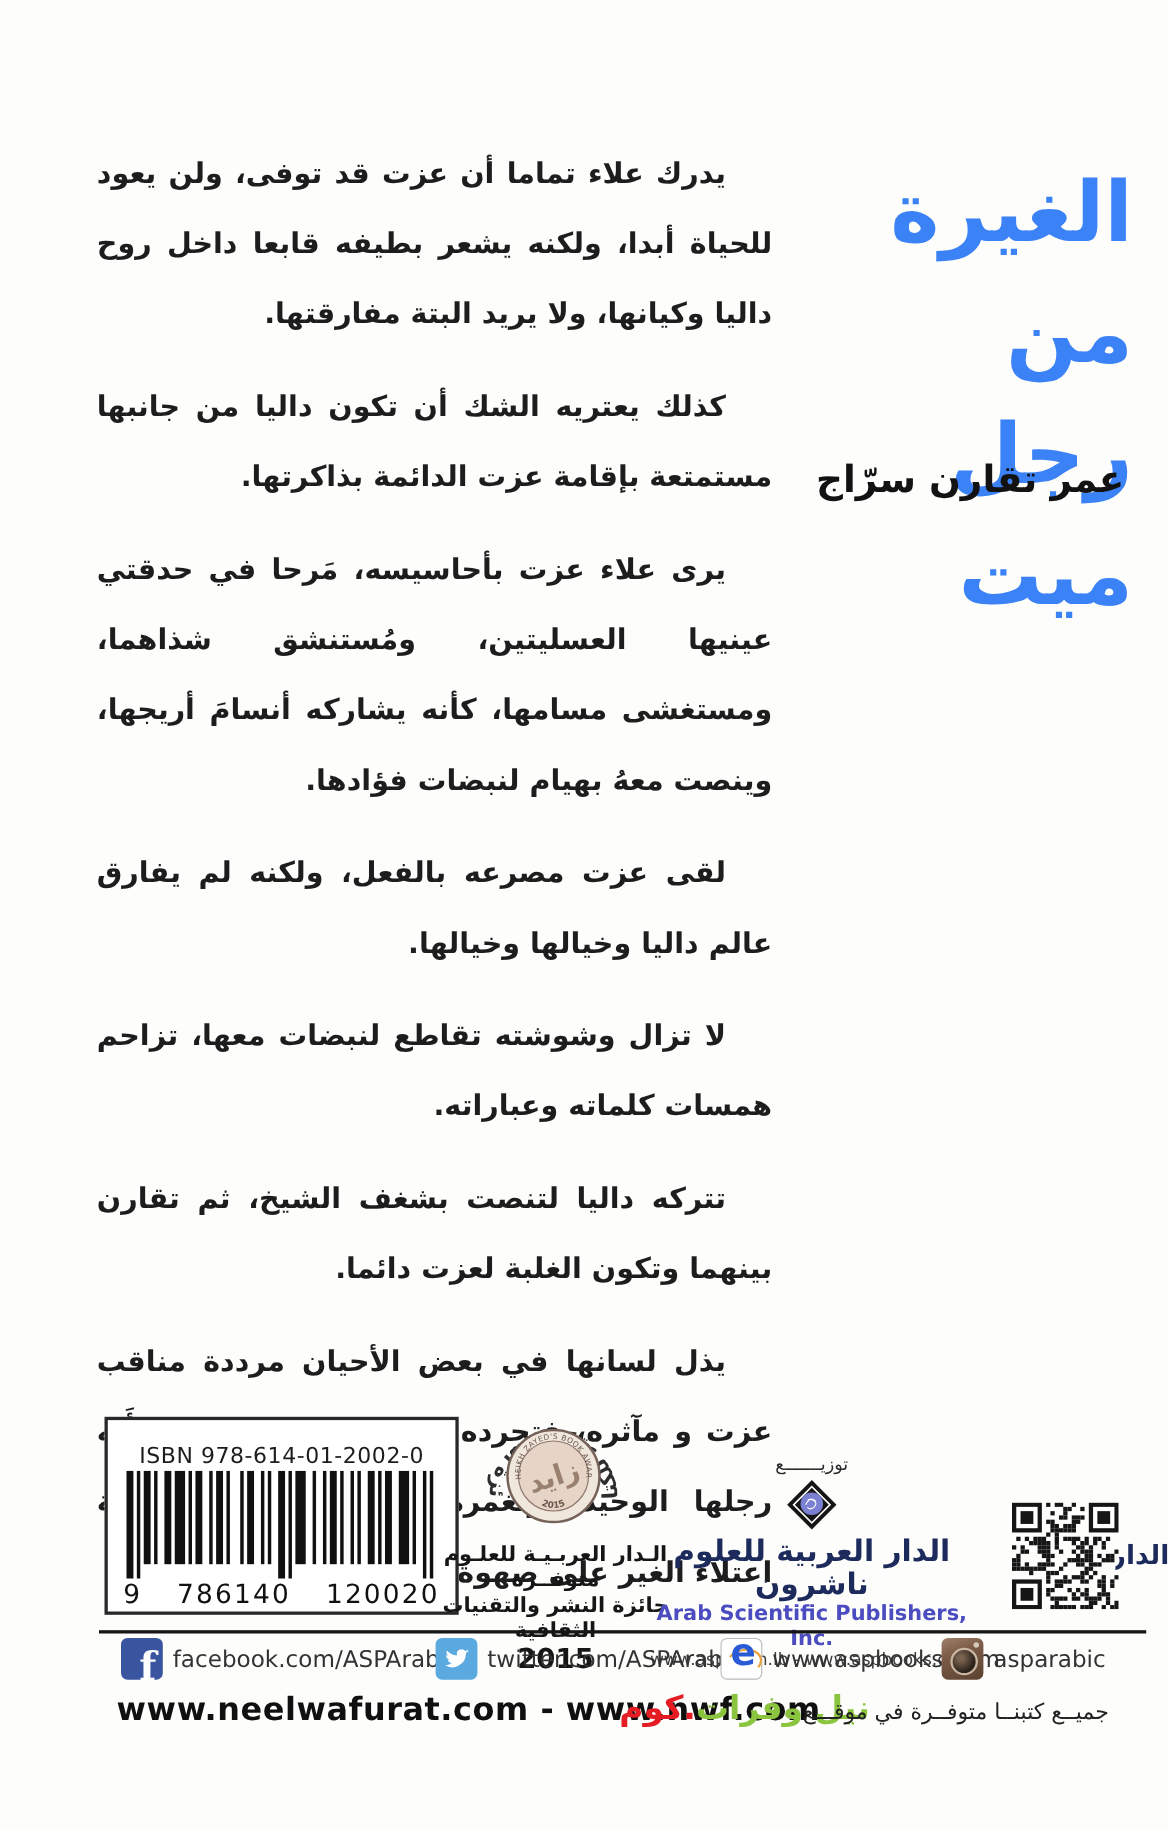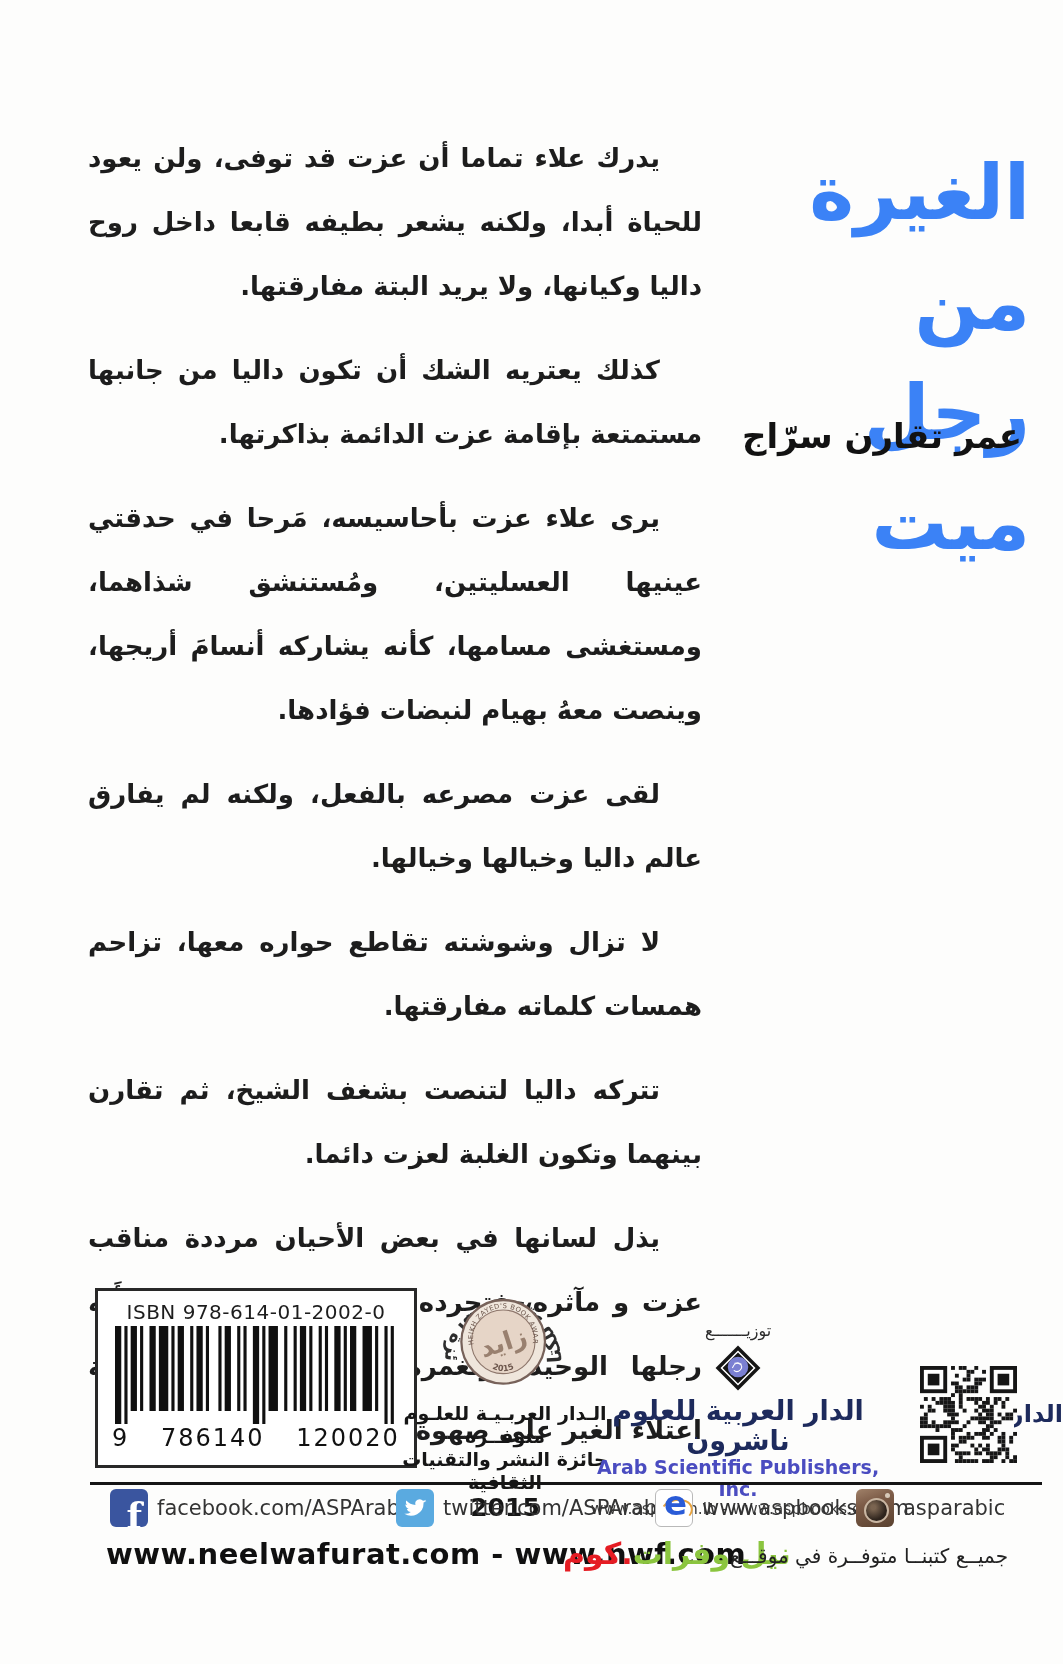--- a/index.html
+++ b/index.html
@@ -29,21 +29,21 @@
   .synopsis p{
     margin:0 0 20px 0;
     font-size:26px;line-height:64px;font-weight:bold;color:#1d1d1d;
     text-indent:42px;
   }
   
   .isbn-box{
     position:absolute;left:95px;top:1288px;width:322px;height:180px;
     border:3px solid #282828;background:#fff;text-align:center;
   }
-  .isbn-label{font-size:20px;color:#1d1d1d;margin-top:9px;letter-spacing:.5px;}
+  .isbn-label{font-size:20px;color:#1d1d1d;margin-top:20px;letter-spacing:.5px;}
   .barcode-svg{display:block;margin:2px auto 0;}
   .barcode-digits{
     font-size:24px;color:#111;margin-top:-2px;
     word-spacing:22px;letter-spacing:2px;
   }
   
   .medallion{position:absolute;left:395px;top:1238px;width:220px;text-align:center;}
   .medallion .seal{display:block;margin:0 auto;}
   .award-line{direction:rtl;font-size:19px;line-height:23px;font-weight:bold;color:#161616;}
   .award-year{font-size:25px;line-height:27px;font-weight:bold;color:#161616;}
@@ -114,21 +114,21 @@
     <div>الغيرة من</div>
     <div>رجل ميت</div>
   </div>
   <div class="author">عمر تقارن سرّاج</div>
 
   <div class="synopsis">
     <p>يدرك علاء تماما أن عزت قد توفى، ولن يعود للحياة أبدا، ولكنه يشعر بطيفه قابعا داخل روح داليا وكيانها، ولا يريد البتة مفارقتها.</p>
     <p>كذلك يعتريه الشك أن تكون داليا من جانبها مستمتعة بإقامة عزت الدائمة بذاكرتها.</p>
     <p>يرى علاء عزت بأحاسيسه، مَرحا في حدقتي عينيها العسليتين، ومُستنشق شذاهما، ومستغشى مسامها، كأنه يشاركه أنسامَ أريجها، وينصت معهُ بهيام لنبضات فؤادها.</p>
     <p>لقى عزت مصرعه بالفعل، ولكنه لم يفارق عالم داليا وخيالها وخيالها.</p>
-    <p>لا تزال وشوشته تقاطع حواره معها، تزاحم همسات كلماته مفارقتها.</p>
+    <p>لا تزال وشوشته تقاطع لنبضات معها، تزاحم همسات كلماته وعباراته.</p>
     <p>تتركه داليا لتنصت بشغف الشيخ، ثم تقارن بينهما وتكون الغلبة لعزت دائما.</p>
     <p>يذل لسانها في بعض الأحيان مرددة مناقب عزت و مآثره، فتجرده كلماتها من احساسه بأَنه رجلها الوحيد، وتغمره بشعور الفارس لحظة اعتلاء الغير على صهوة جواده.</p>
   </div>
 
   <div class="isbn-box">
     <div class="isbn-label">ISBN 978-614-01-2002-0</div>
     <svg id="barcode" class="barcode-svg" width="292" height="100" viewBox="0 0 292 100">
         <rect x="5.00" y="0" width="6.27" height="98" fill="#101010"></rect>
         <rect x="14.40" y="0" width="3.13" height="98" fill="#101010"></rect>
         <rect x="20.67" y="0" width="6.27" height="85" fill="#101010"></rect>

